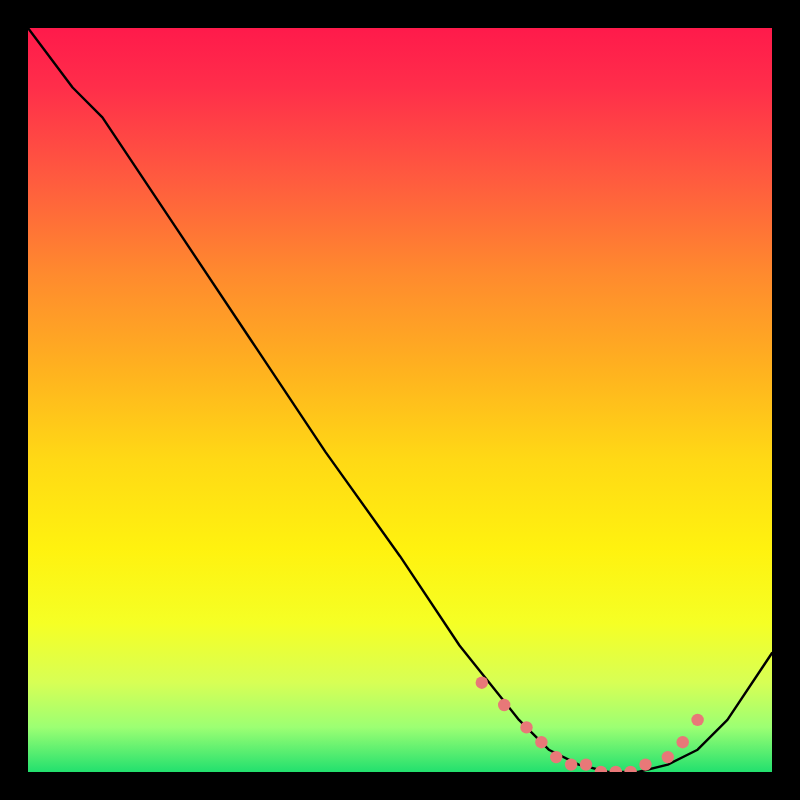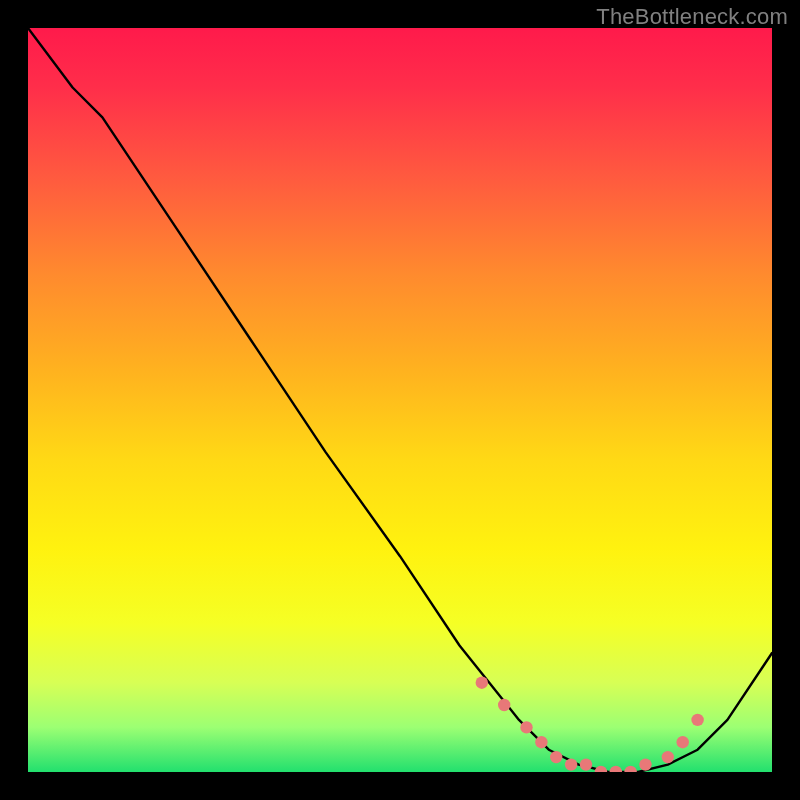--- a/index.html
+++ b/index.html
@@ -54,21 +54,20 @@
     width: 744px;
     height: 744px;
     z-index: 20;
   }
 </style>
 </head>
 <body>
 
 <div class="frame">
 
-  <div class="watermark">TheBottleneck.com</div>
 
   <div class="plot-area">
     <svg class="curve-layer" viewBox="0 0 744 744" preserveAspectRatio="none">
       <g>
         <path fill="none" stroke="#000000" stroke-width="2.4" stroke-linecap="round" stroke-linejoin="round" d="M0.0 0.0 L44.6 59.5 L74.4 89.3 L148.8 200.9 L223.2 312.5 L297.6 424.1 L372.0 528.2 L431.5 617.5 L461.3 654.7 L491.0 691.9 L520.8 721.7 L550.6 736.6 L580.3 744.0 L610.1 744.0 L639.8 736.6 L669.6 721.7 L699.4 691.9 L744.0 625.0"></path>
       </g>
       <g>
           <circle cx="453.8" cy="654.7" r="6.2" fill="#e87878"></circle>
           <circle cx="476.2" cy="677.0" r="6.2" fill="#e87878"></circle>
           <circle cx="498.5" cy="699.4" r="6.2" fill="#e87878"></circle>

